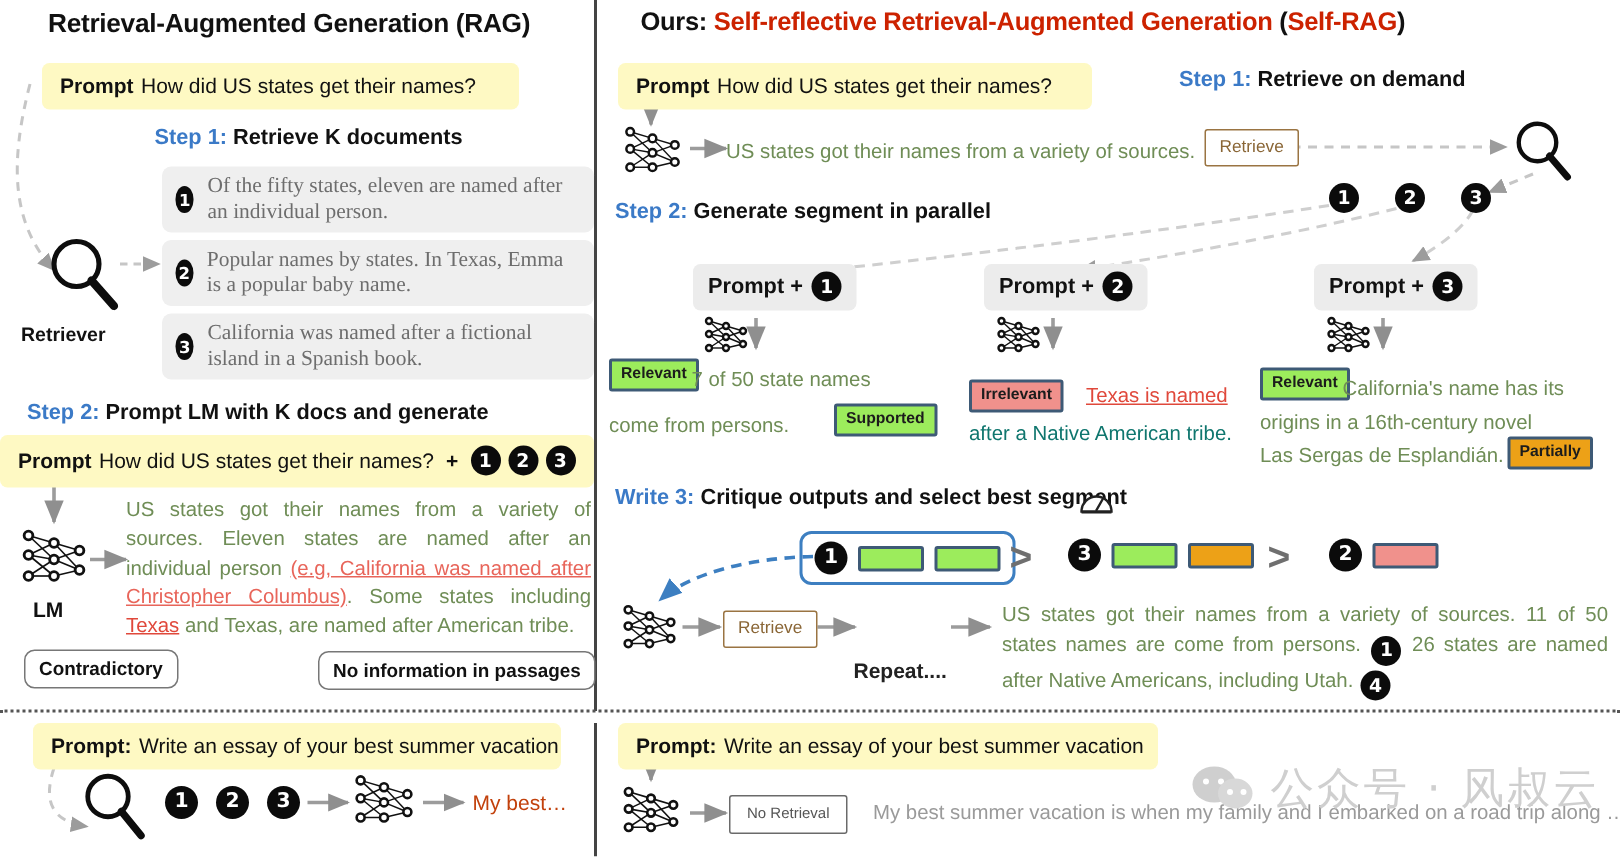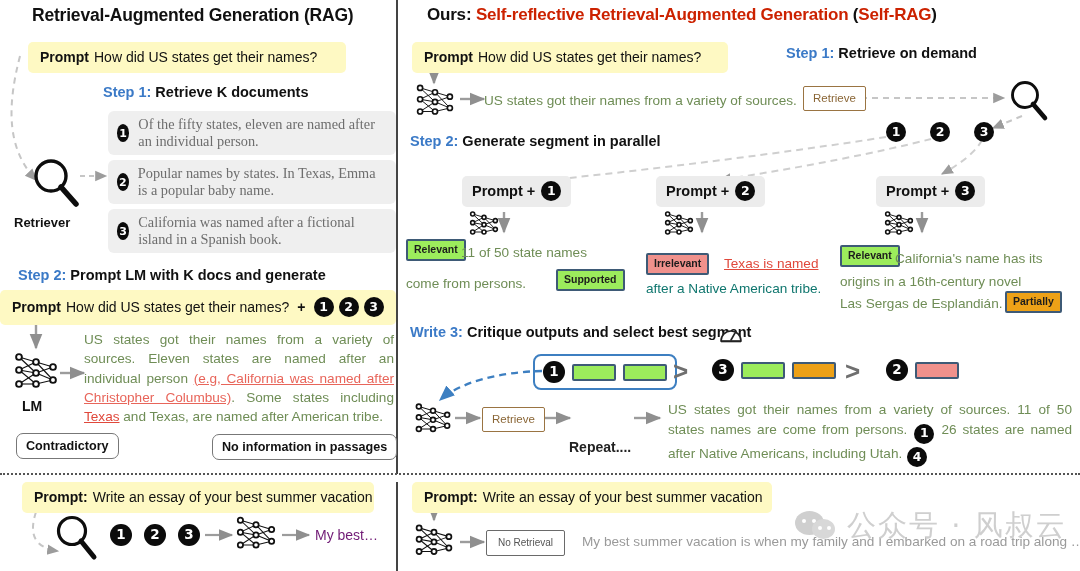--- a/index.html
+++ b/index.html
@@ -139,21 +139,21 @@
   .gt { font-size: 26px; font-weight: bold; color: #6f6f6f; line-height: 1; }
 
   .repeat-text { position: absolute; font-size: 14px; font-weight: bold; color: #222; }
 
   .final-gen {
     position: absolute; font-size: 13.6px; line-height: 1.5;
     color: #6f8d56; text-align: justify;
   }
   .final-gen .ib { vertical-align: -3px; margin: 0 1px; }
 
-  .bottom-tail { position: absolute; font-size: 14px; color: #701a75; }
+  .bottom-tail { position: absolute; font-size: 14px; color: #c2410c; }
   .bottom-gen  { position: absolute; font-size: 13.6px; color: #9a9a9a; white-space: nowrap; }
 
   
   .overlay { position: absolute; left: 0; top: 0; width: 1080px; height: 571px; pointer-events: none; }
 
   
   .watermark {
     position: absolute; left: 795px; top: 506px;
     display: flex; align-items: center; gap: 10px;
     color: #cfcfcf; font-size: 29px; letter-spacing: 2px;
@@ -450,21 +450,21 @@
           <circle cx="9" cy="36" r="3"></circle>
         <circle cx="26" cy="14" r="3"></circle>
           <circle cx="26" cy="25" r="3"></circle>
           <circle cx="26" cy="36" r="3"></circle>
         <circle cx="43" cy="19" r="3"></circle>
           <circle cx="43" cy="32" r="3"></circle>
       </g>
     </svg>
   </div>
   <div class="chip chip-relevant" style="left:406px; top:239px;">Relevant</div>
-  <div class="gen" style="left:461px; top:243px; width:140px; text-align:left;">11 of 50 state names</div>
+  <div class="gen" style="left:461px; top:243px; width:140px; text-align:left;">7 of 50 state names</div>
   <div class="gen" style="left:406px; top:274px; width:150px; text-align:left;">come from persons.</div>
   <div class="chip chip-supported" style="left:556px; top:269px;">Supported</div>
 
   <div class="promptplus" style="left:656px; top:176px;">
     <span>Prompt +</span>
     <span class="badge b20">2</span>
   </div>
   <div class="nn" style="left:661px; top:208px;">
     <svg width="36" height="32" viewBox="0 0 52 48">
       <g stroke="#111" stroke-width="1.4" fill="none">

